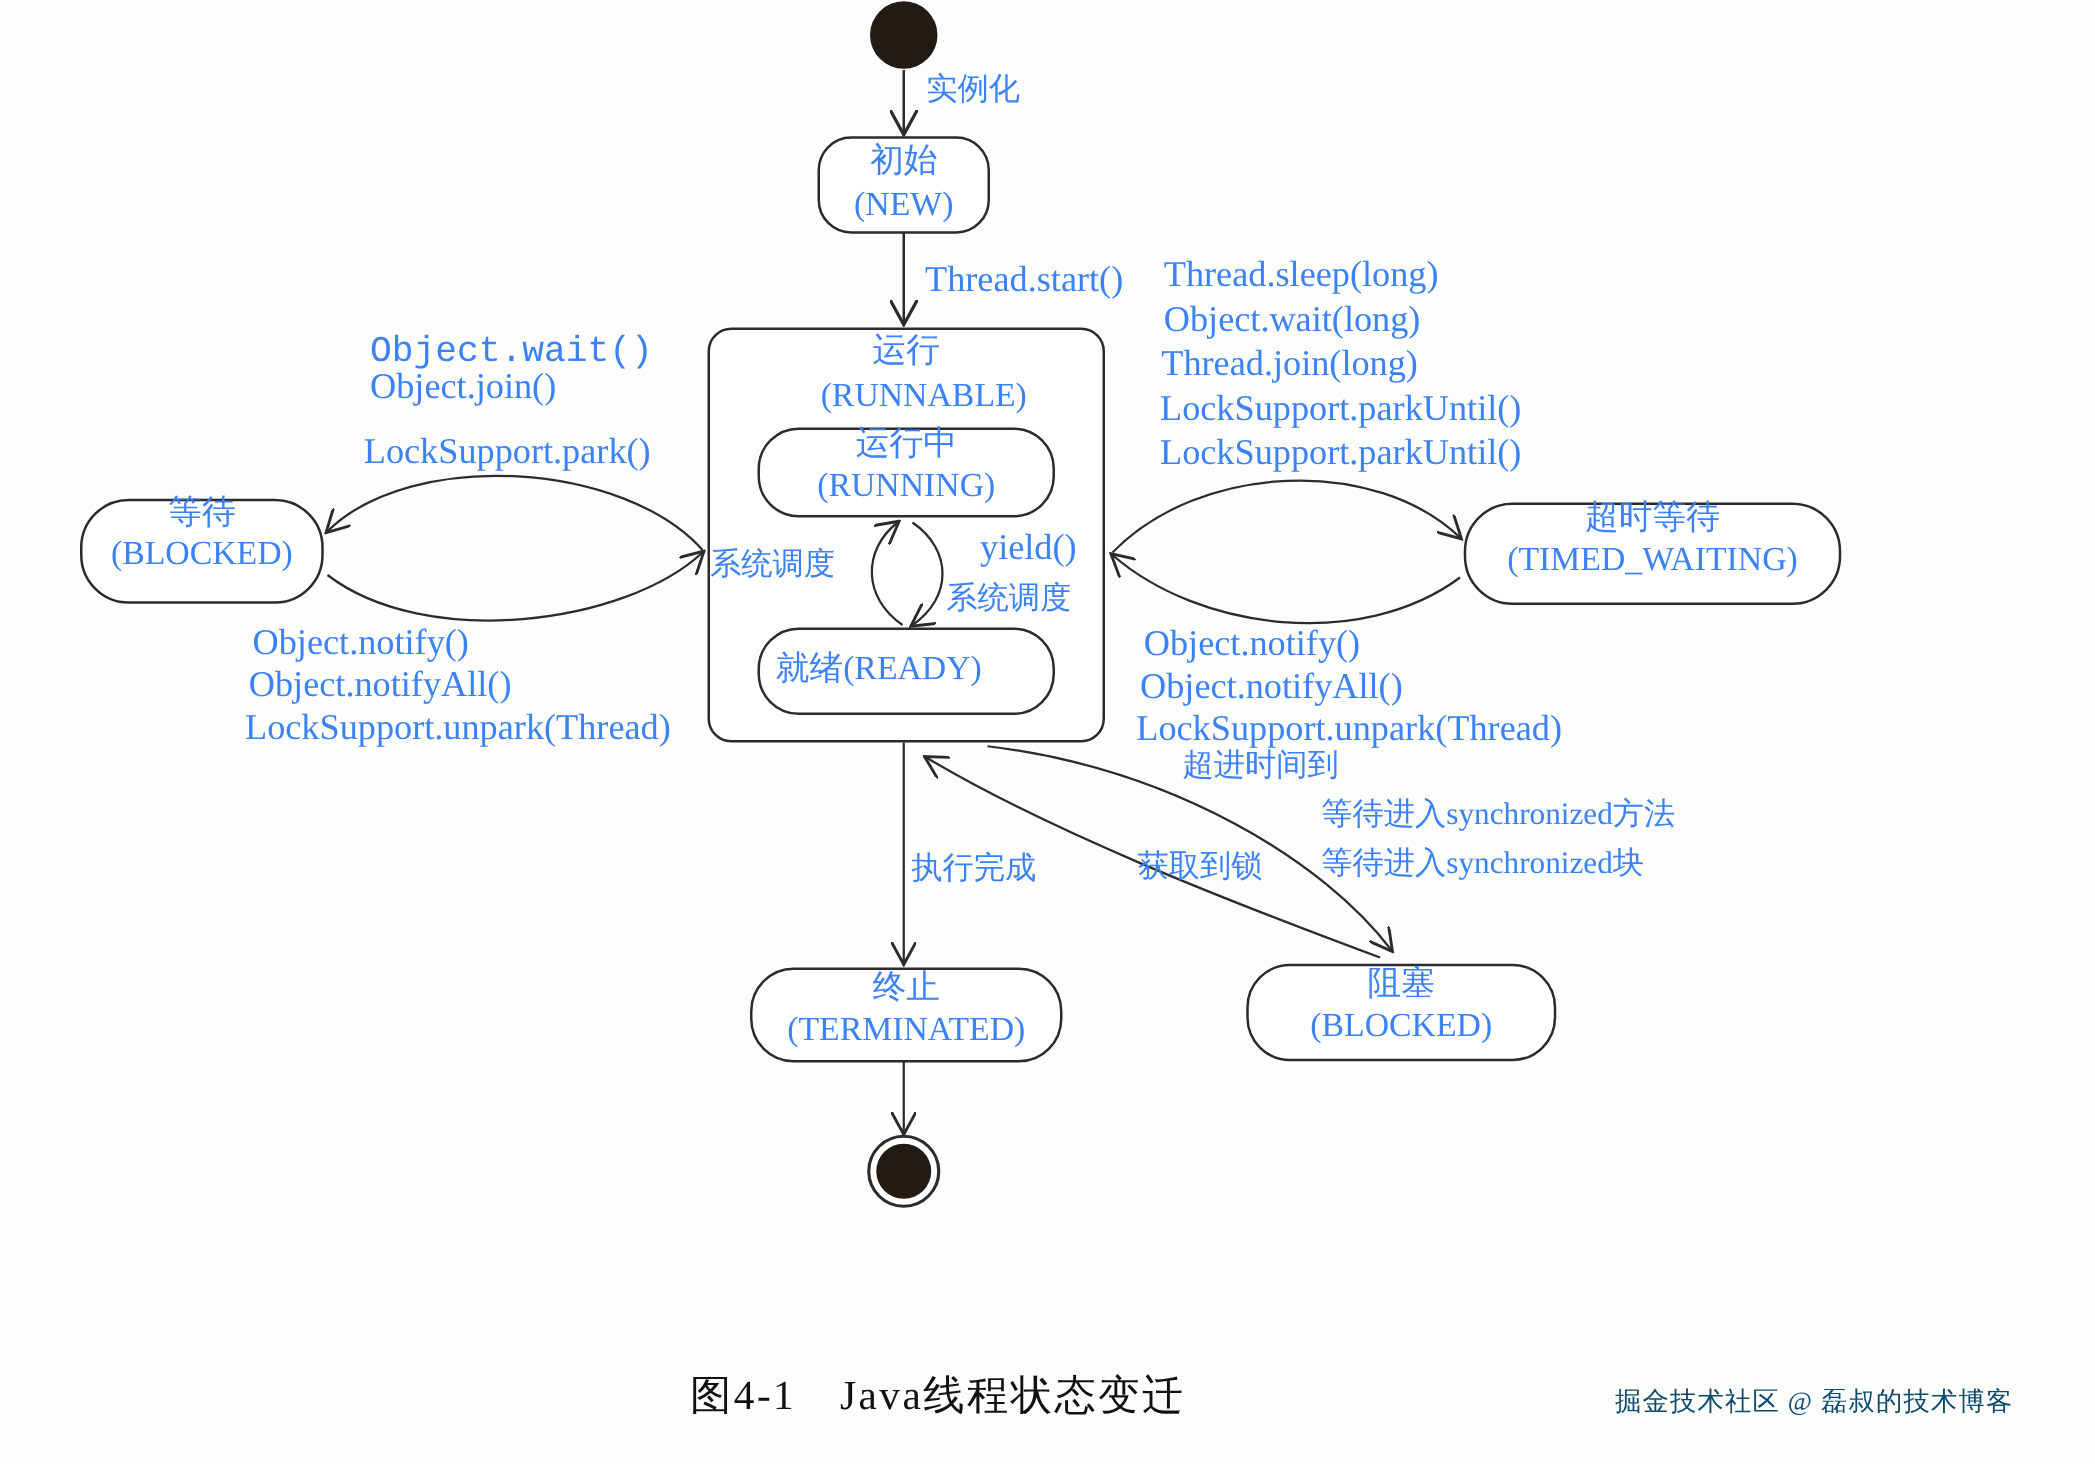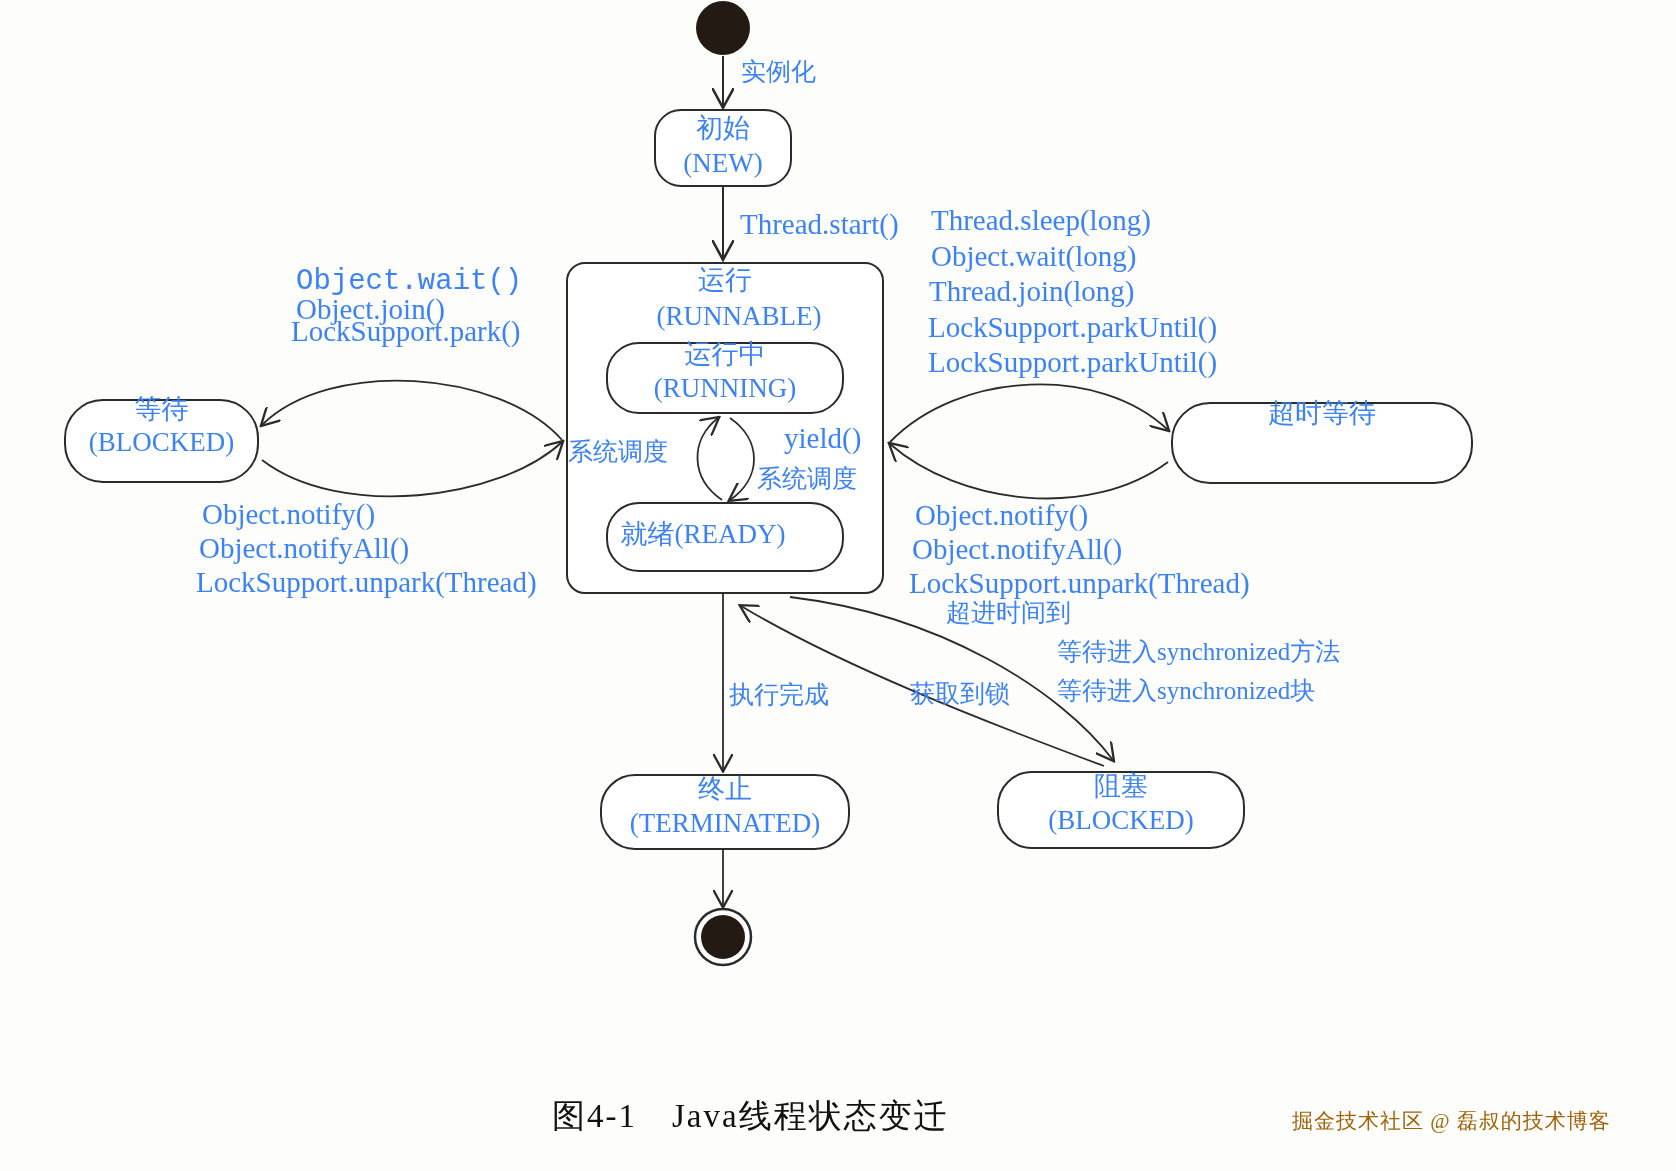--- a/index.html
+++ b/index.html
@@ -43,21 +43,21 @@
   .caption {
     position: absolute;
     font-size: 33px;
     letter-spacing: 2px;
     color: #111111;
     white-space: nowrap;
   }
   .watermark {
     position: absolute;
     font-size: 21px;
-    color: #a16207;
+    color: #0c4a6e;
     white-space: nowrap;
     letter-spacing: 1px;
   }
 </style>
 </head>
 <body>
 
 <div id="page">
 
   <svg id="diagram-svg" viewBox="0 0 1676 1171">
@@ -129,27 +129,28 @@
 
   <div class="lbl edge-label" style="left:784px; top:421px;">yield()</div>
   <div class="lbl edge-label-cn" style="left:757px; top:464px;">系统调度</div>
   <div class="lbl edge-label-cn" style="left:568px; top:437px;">系统调度</div>
 
   <div class="lbl state-label" style="left:65px; top:394px; width:193px;">等待</div>
   <div class="lbl state-label" style="left:65px; top:427px; width:193px;">(BLOCKED)</div>
 
   <div class="lbl edge-label" style="left:296px; top:265px;font-family:Liberation Mono, monospace;">Object.wait()</div>
   <div class="lbl edge-label" style="left:296px; top:292px;">Object.join()</div>
-  <div class="lbl edge-label" style="left:291px; top:314px;">LockSupport.park()</div>
+  <div class="lbl edge-label" style="left:291px; top:344px;">LockSupport.park()</div>
 
   <div class="lbl edge-label" style="left:202px; top:497px;">Object.notify()</div>
   <div class="lbl edge-label" style="left:199px; top:531px;">Object.notifyAll()</div>
   <div class="lbl edge-label" style="left:196px; top:565px;">LockSupport.unpark(Thread)</div>
 
   <div class="lbl state-label" style="left:1172px; top:398px; width:300px;">超时等待</div>
+  <div class="lbl state-label" style="left:1172px; top:432px; width:300px;">(TIMED_WAITING)</div>
 
   <div class="lbl edge-label" style="left:931px; top:203px;">Thread.sleep(long)</div>
   <div class="lbl edge-label" style="left:931px; top:239px;">Object.wait(long)</div>
   <div class="lbl edge-label" style="left:929px; top:274px;">Thread.join(long)</div>
   <div class="lbl edge-label" style="left:928px; top:310px;">LockSupport.parkUntil()</div>
   <div class="lbl edge-label" style="left:928px; top:345px;">LockSupport.parkUntil()</div>
 
   <div class="lbl edge-label" style="left:915px; top:498px;">Object.notify()</div>
   <div class="lbl edge-label" style="left:912px; top:532px;">Object.notifyAll()</div>
   <div class="lbl edge-label" style="left:909px; top:566px;">LockSupport.unpark(Thread)</div>

